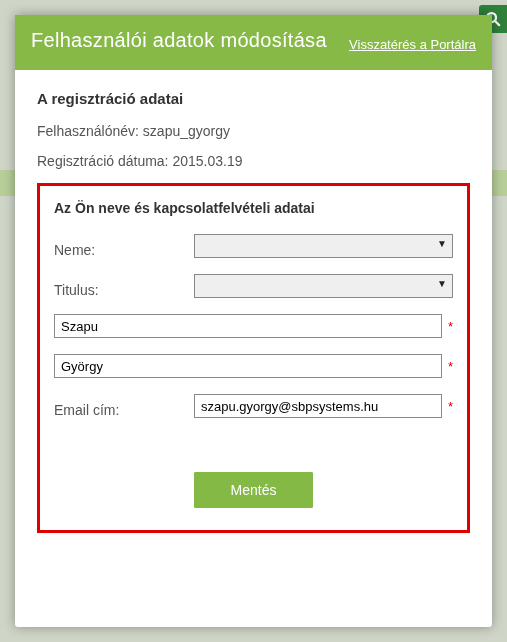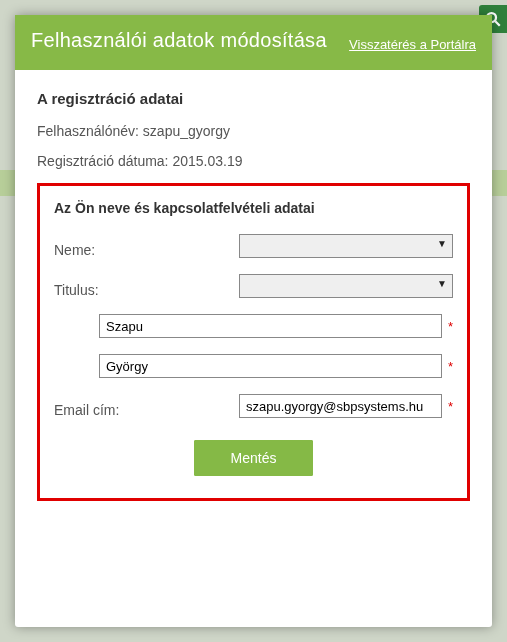--- a/index.html
+++ b/index.html
@@ -102,21 +102,20 @@
     width:140px;
     flex-shrink:0;
     font-size:14px;
     color:#555;
   }
   .form-field{
     flex:1;
     position:relative;
     display:flex;
     align-items:center;
-    margin-left:45px;
   }
   .form-field select,
   .form-field input[type=text]{
     width:100%;
     box-sizing:border-box;
     padding:4px 6px;
     font-size:13px;
     border:1px solid #888;
     background:#fff;
     height:24px;
@@ -215,19 +214,19 @@
       <div class="form-row">
         <div class="form-label">Email cím:</div>
         <div class="form-field">
           <input type="text" value="szapu.gyorgy@sbpsystems.hu" style="">
           <span class="req-star">*</span>
         </div>
       </div>
 
 
       <div class="center" style="margin:22px 0 4px 0;">
-        <button class="btn" style="padding:9px 36px;">Mentés</button>
+        <button class="btn" style="padding:9px 36px;margin-top:32px;">Mentés</button>
       </div>
 
     </div>
 
   </div>
 </div>
 
 </body></html>

